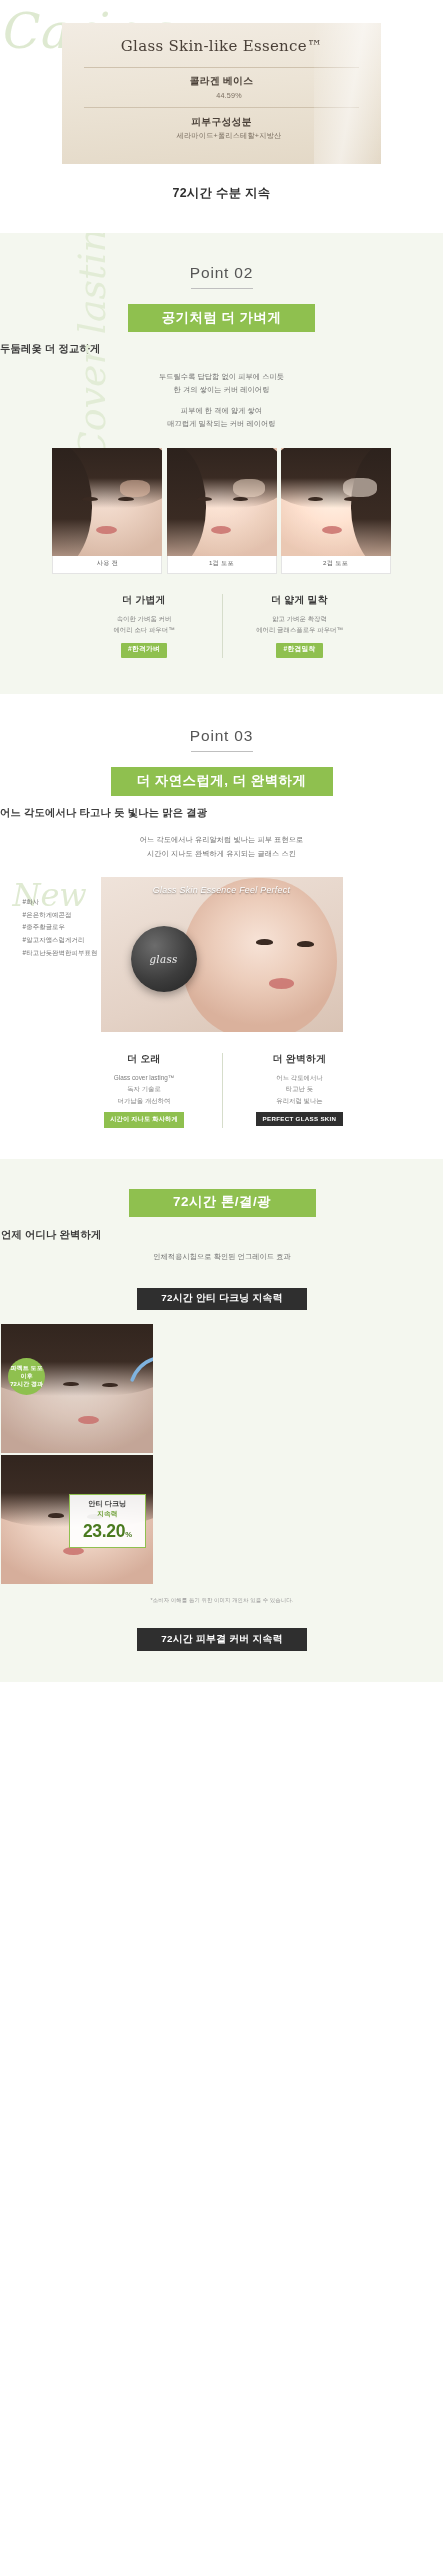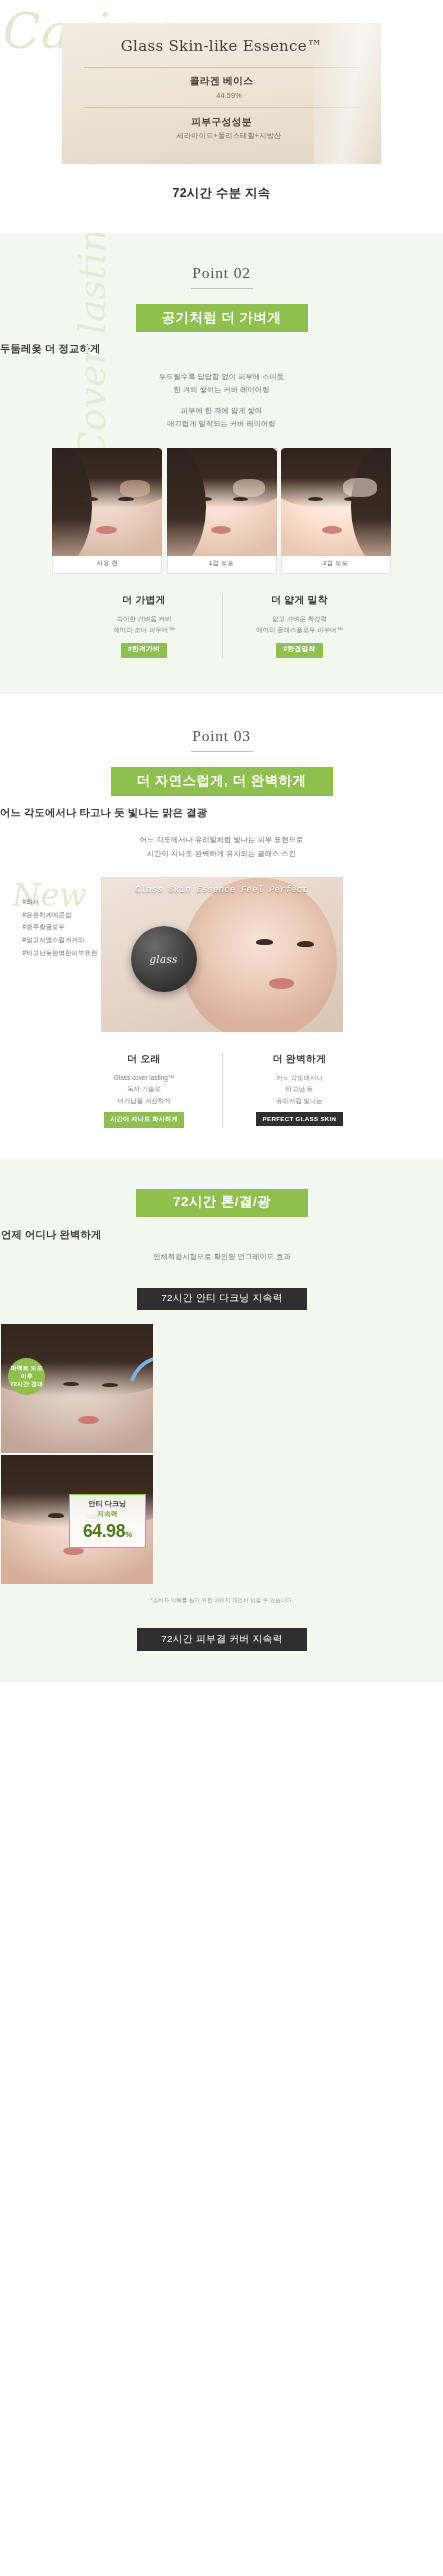--- a/index.html
+++ b/index.html
@@ -96,32 +96,32 @@
     font-style: italic;
     font-size: 38px;
     color: #e2ecd6;
     transform: rotate(-90deg);
     transform-origin: center;
     white-space: nowrap;
     pointer-events: none;
   }
   .point-label {
     text-align: center;
-    font-family: Liberation Serif, serif;
+    font-family: Liberation Sans, sans-serif;
     font-size: 15.5px;
     color: #555;
     letter-spacing: 0.8px;
     padding-bottom: 6.2px;
   }
   .point-rule {
     width: 62px; height: 0.5px; background: #bfbfbf; margin: 0 auto 15.5px auto;
   }
   .green-band {
     display: block;
-    width: 172px;
+    width: 187px;
     margin: 0 auto;
     background: #8fc04f;
     color: #ffffff;
     font-size: 13.4px;
     font-weight: bold;
     text-align: center;
     padding: 4.6px 0 5.7px 0;
     letter-spacing: 0.5px;
   }
   .sub-bold {
@@ -257,21 +257,21 @@
     position: relative;
     width: 242px;
     height: 155px;
     overflow: hidden;
     background: linear-gradient(160deg,#efe3da 0%,#e4d2c6 60%,#d9c3b4 100%);
   }
   .hero-banner {
     position: absolute;
     top: 7.2px; left: 0; right: 0;
     text-align: center;
-    font-family: Liberation Mono, monospace;
+    font-family: Liberation Sans, sans-serif;
     font-style: italic;
     font-size: 8.8px;
     color: #ffffff;
     text-shadow: 0 0.5px 1.5px rgba(0,0,0,.45);
     letter-spacing: 0.3px;
     z-index: 4;
   }
   .hero-face {
     position: absolute; right: 5.2px; bottom: -5.2px; width: 155px; height: 160px;
     background: radial-gradient(ellipse 58% 52% at 50% 40%, #f7e3d7 0%, #eccdbb 50%, #dab19c 100%);
@@ -342,21 +342,21 @@
   .sec-72 .sub-bold { padding-top: 11.3px; }
   .sec-72 .body-copy { padding-top: 8.2px; }
 
   .dark-head {
     width: 170px;
     margin: 24px auto 0 auto;
     background: #2f2f2f;
     color: #ffffff;
     text-align: center;
     font-size: 9.8px;
-    font-weight: normal;
+    font-weight: bold;
     padding: 4.6px 0 5.2px 0;
     letter-spacing: 0.3px;
   }
 
   .ba-wrap {
     position: relative;
     display: flex;
     justify-content: center;
     gap: 2.1px;
     padding-top: 13.4px;
@@ -603,21 +603,21 @@
       <div class="ba-cell after">
         <div class="ba-face"></div>
         <div class="ba-hair"></div>
         <div class="face-eye" style="left:47px;top:58px;width:15.5px;height:4.6px"></div>
         <div class="face-eye" style="left:86px;top:59px;width:15.5px;height:4.6px"></div>
         <div class="face-lip" style="left:62px;top:92px"></div>
         <div class="result-box">
           <div class="rb-t1">안티 다크닝</div>
           <div class="rb-t2">지속력</div>
           <div class="rb-num">
-            <span>64.98</span><small>%</small>
+            <span>23.20</span><small>%</small>
           </div>
         </div>
       </div>
     </div>
 
     <div class="foot-note">*소비자 이해를 돕기 위한 이미지 개인차 있을 수 있습니다.</div>
 
     <div class="dark-head last">72시간 피부결 커버 지속력</div>
   </section>
 

